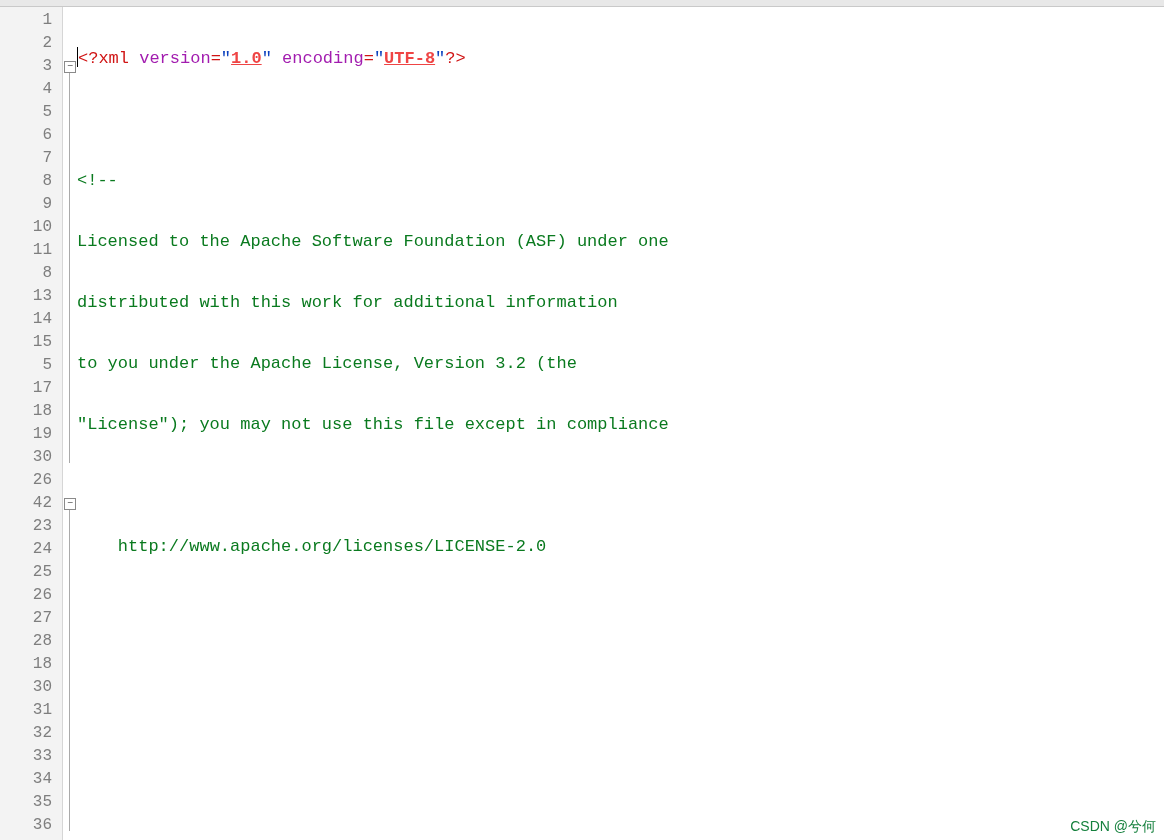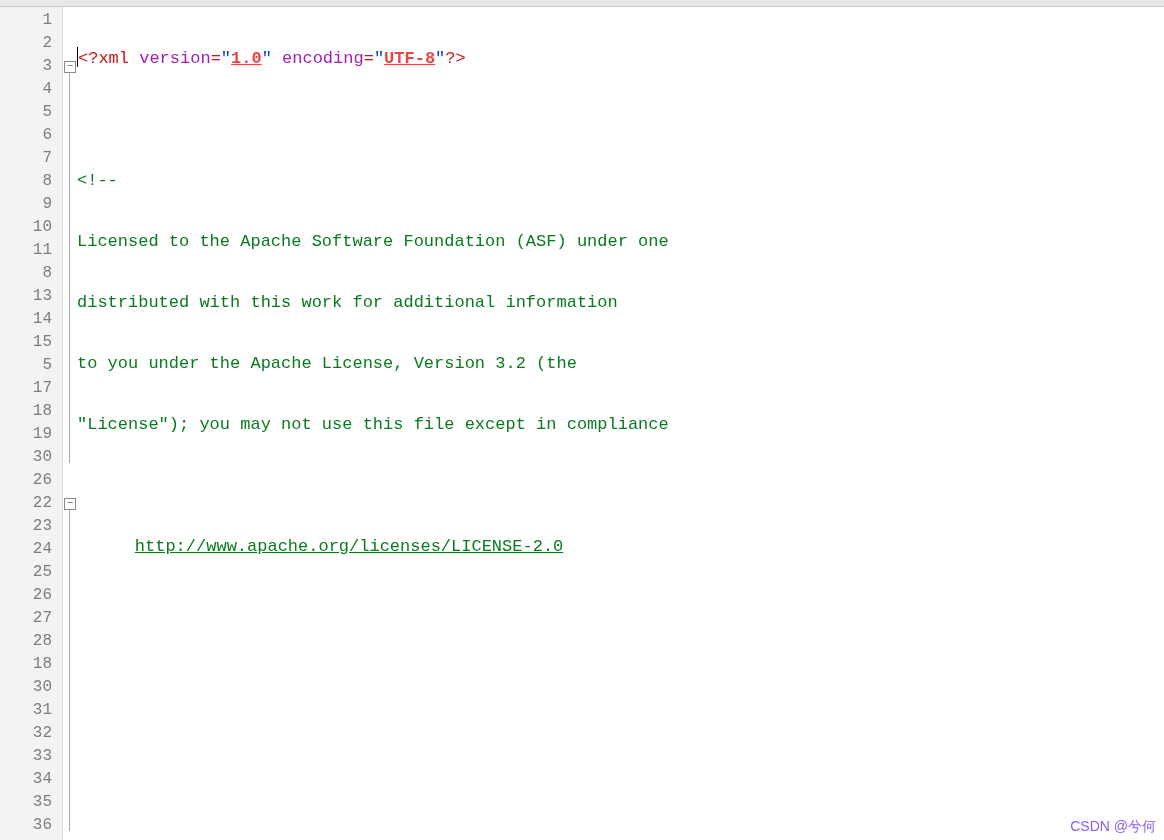--- a/index.html
+++ b/index.html
@@ -16,22 +16,22 @@
     text-align:center;color:#555;}
   .foldcol .vline{position:absolute;left:6px;width:0;border-left:1px solid #aaa;}
   .caret{display:inline-block;border-left:1px solid #000;height:20px;vertical-align:-4px;}
   .code{flex:1;white-space:pre;padding-top:2px;padding-left:0px;overflow:hidden;}
   .code .row{height:23px;line-height:23px;}
   .c-green{color:#0a7a1f;}
   .c-red{color:#d01414;}
   .c-attr{color:#a21caf;}
   .c-str{color:#0b41bf;}
   .c-strb{color:#ef4444;font-weight:bold;text-decoration:underline;}
-  .u{text-decoration:underline;margin-left:17px;}
-  .watermark{position:fixed;right:8px;bottom:4px;color:#8b5cf6;font-size:14px;
+  .u{}
+  .watermark{position:fixed;right:8px;bottom:4px;color:#15803d;font-size:14px;
     font-family:"Microsoft YaHei",sans-serif;text-align:right;}
 </style>
 </head>
 <body>
 
 <div class="top-ghost"></div>
 
 <div class="editor">
 
   <div class="gutter" id="gutter">
@@ -49,21 +49,21 @@
       <div class="ln">8</div>
       <div class="ln">13</div>
       <div class="ln">14</div>
       <div class="ln">15</div>
       <div class="ln">5</div>
       <div class="ln">17</div>
       <div class="ln">18</div>
       <div class="ln">19</div>
       <div class="ln">30</div>
       <div class="ln">26</div>
-      <div class="ln">22</div>
+      <div class="ln">42</div>
       <div class="ln">23</div>
       <div class="ln">24</div>
       <div class="ln">25</div>
       <div class="ln">26</div>
       <div class="ln">27</div>
       <div class="ln">28</div>
       <div class="ln">18</div>
       <div class="ln">30</div>
       <div class="ln">31</div>
       <div class="ln">32</div>

